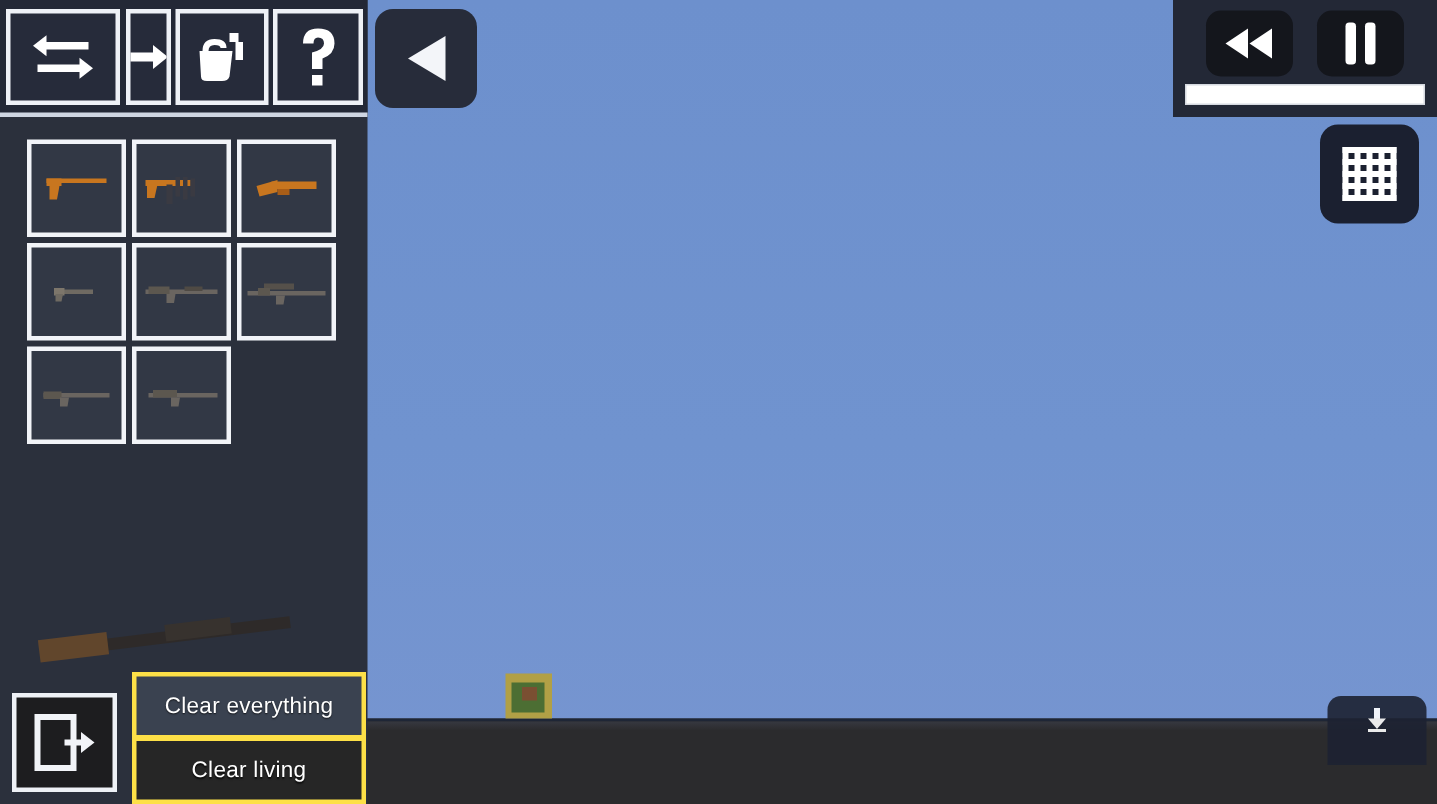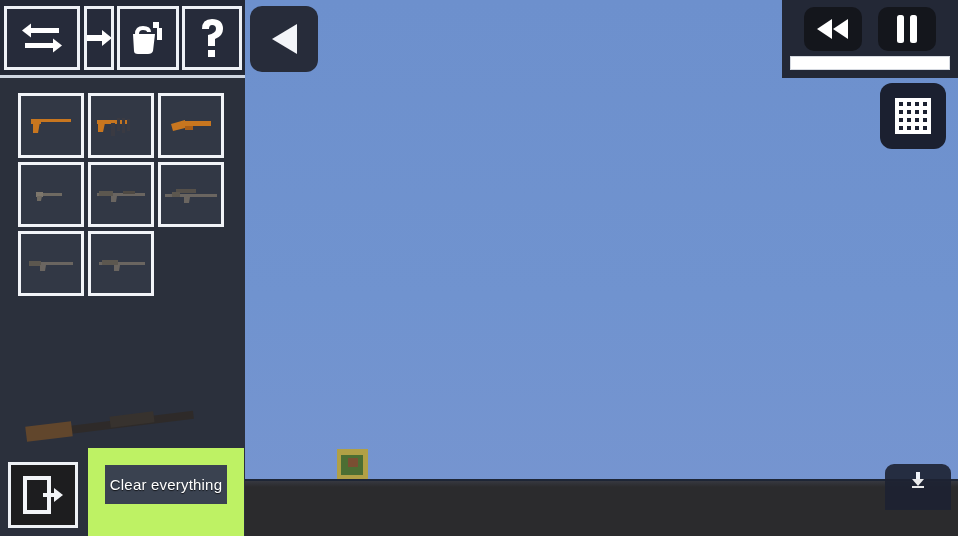--- a/index.html
+++ b/index.html
@@ -171,23 +171,23 @@
     display: flex;
     align-items: center;
     justify-content: center;
   }
   #clear-panel {
     position: absolute;
     left: 88px;
     top: 448px;
     width: 156px;
     height: 88px;
-    background: #bef264;
-    box-sizing: border-box;
-    padding: 17px;
+    background: #fde047;
+    box-sizing: border-box;
+    padding: 3px;
   }
   .clear-btn {
     width: 100%;
     height: 39px;
     box-sizing: border-box;
     display: flex;
     align-items: center;
     justify-content: center;
     color: #ffffff;
     font-size: 15px;
@@ -507,17 +507,20 @@
             <polygon points="33,14 33,28 42,21"></polygon>
           </g>
         </svg>
       </span>
     </div>
 
     <div id="clear-panel">
       <div class="clear-btn" id="clear-everything">
         <span>Clear everything</span>
       </div>
+      <div class="clear-btn" id="clear-living">
+        <span>Clear living</span>
+      </div>
     </div>
 
   </div>
 
 </div>
 
 </body></html>

